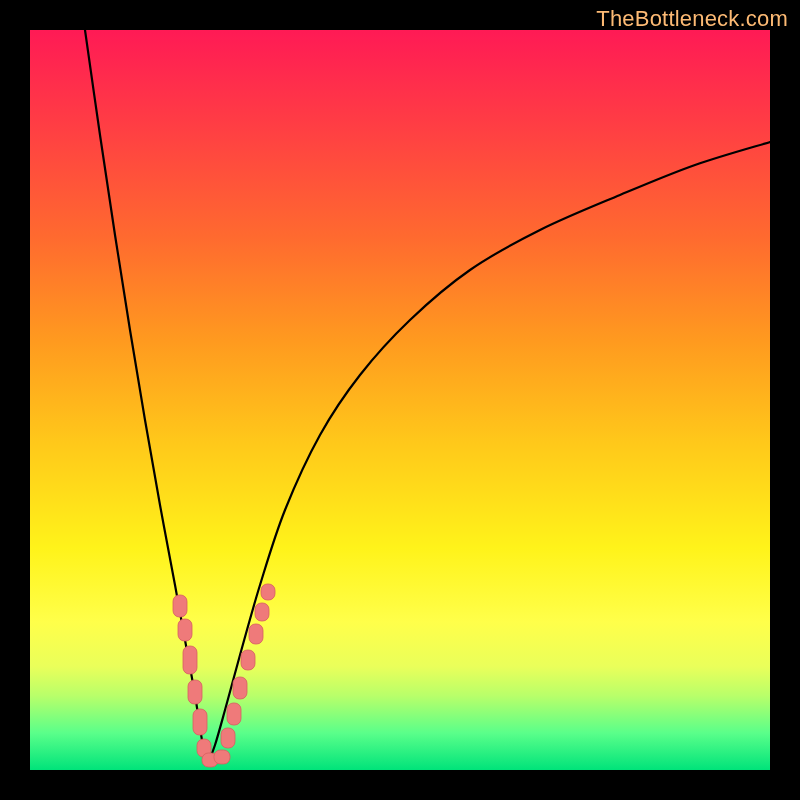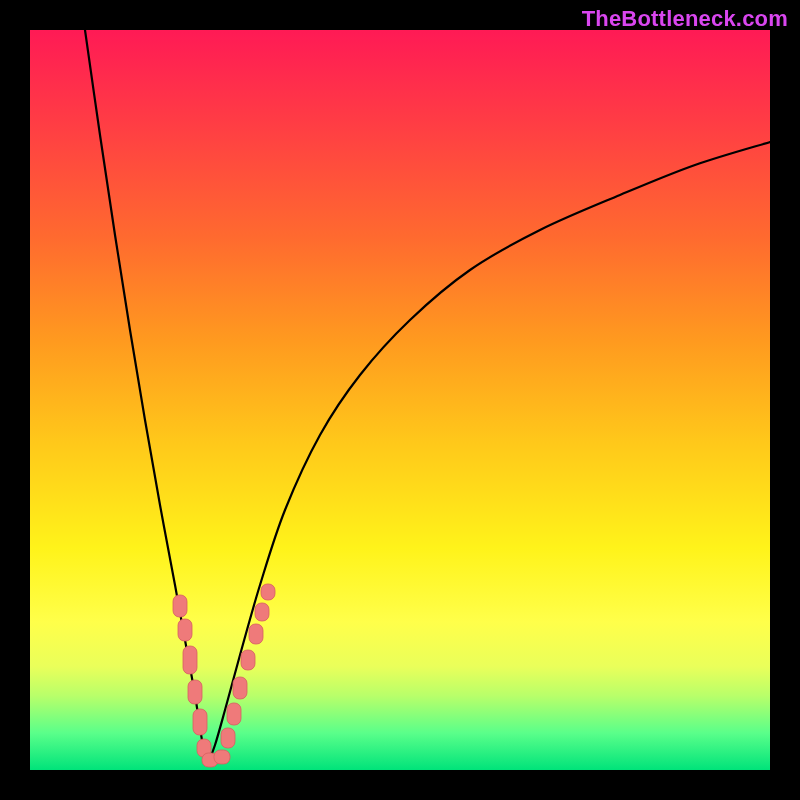--- a/index.html
+++ b/index.html
@@ -38,22 +38,22 @@
       #5aff8a 95%,
       #00e37a 100%
     );
   }
   .watermark {
     position: absolute;
     top: 6px;
     right: 12px;
     font-family: Arial, Helvetica, sans-serif;
     font-size: 22px;
-    font-weight: 700;
-    color: #d946ef;
+    font-weight: 400;
+    color: #fdba74;
     letter-spacing: 0.2px;
     text-align: center;
   }
   svg.curves {
     position: absolute;
     top: 30px;
     left: 30px;
     width: 740px;
     height: 740px;
   }

